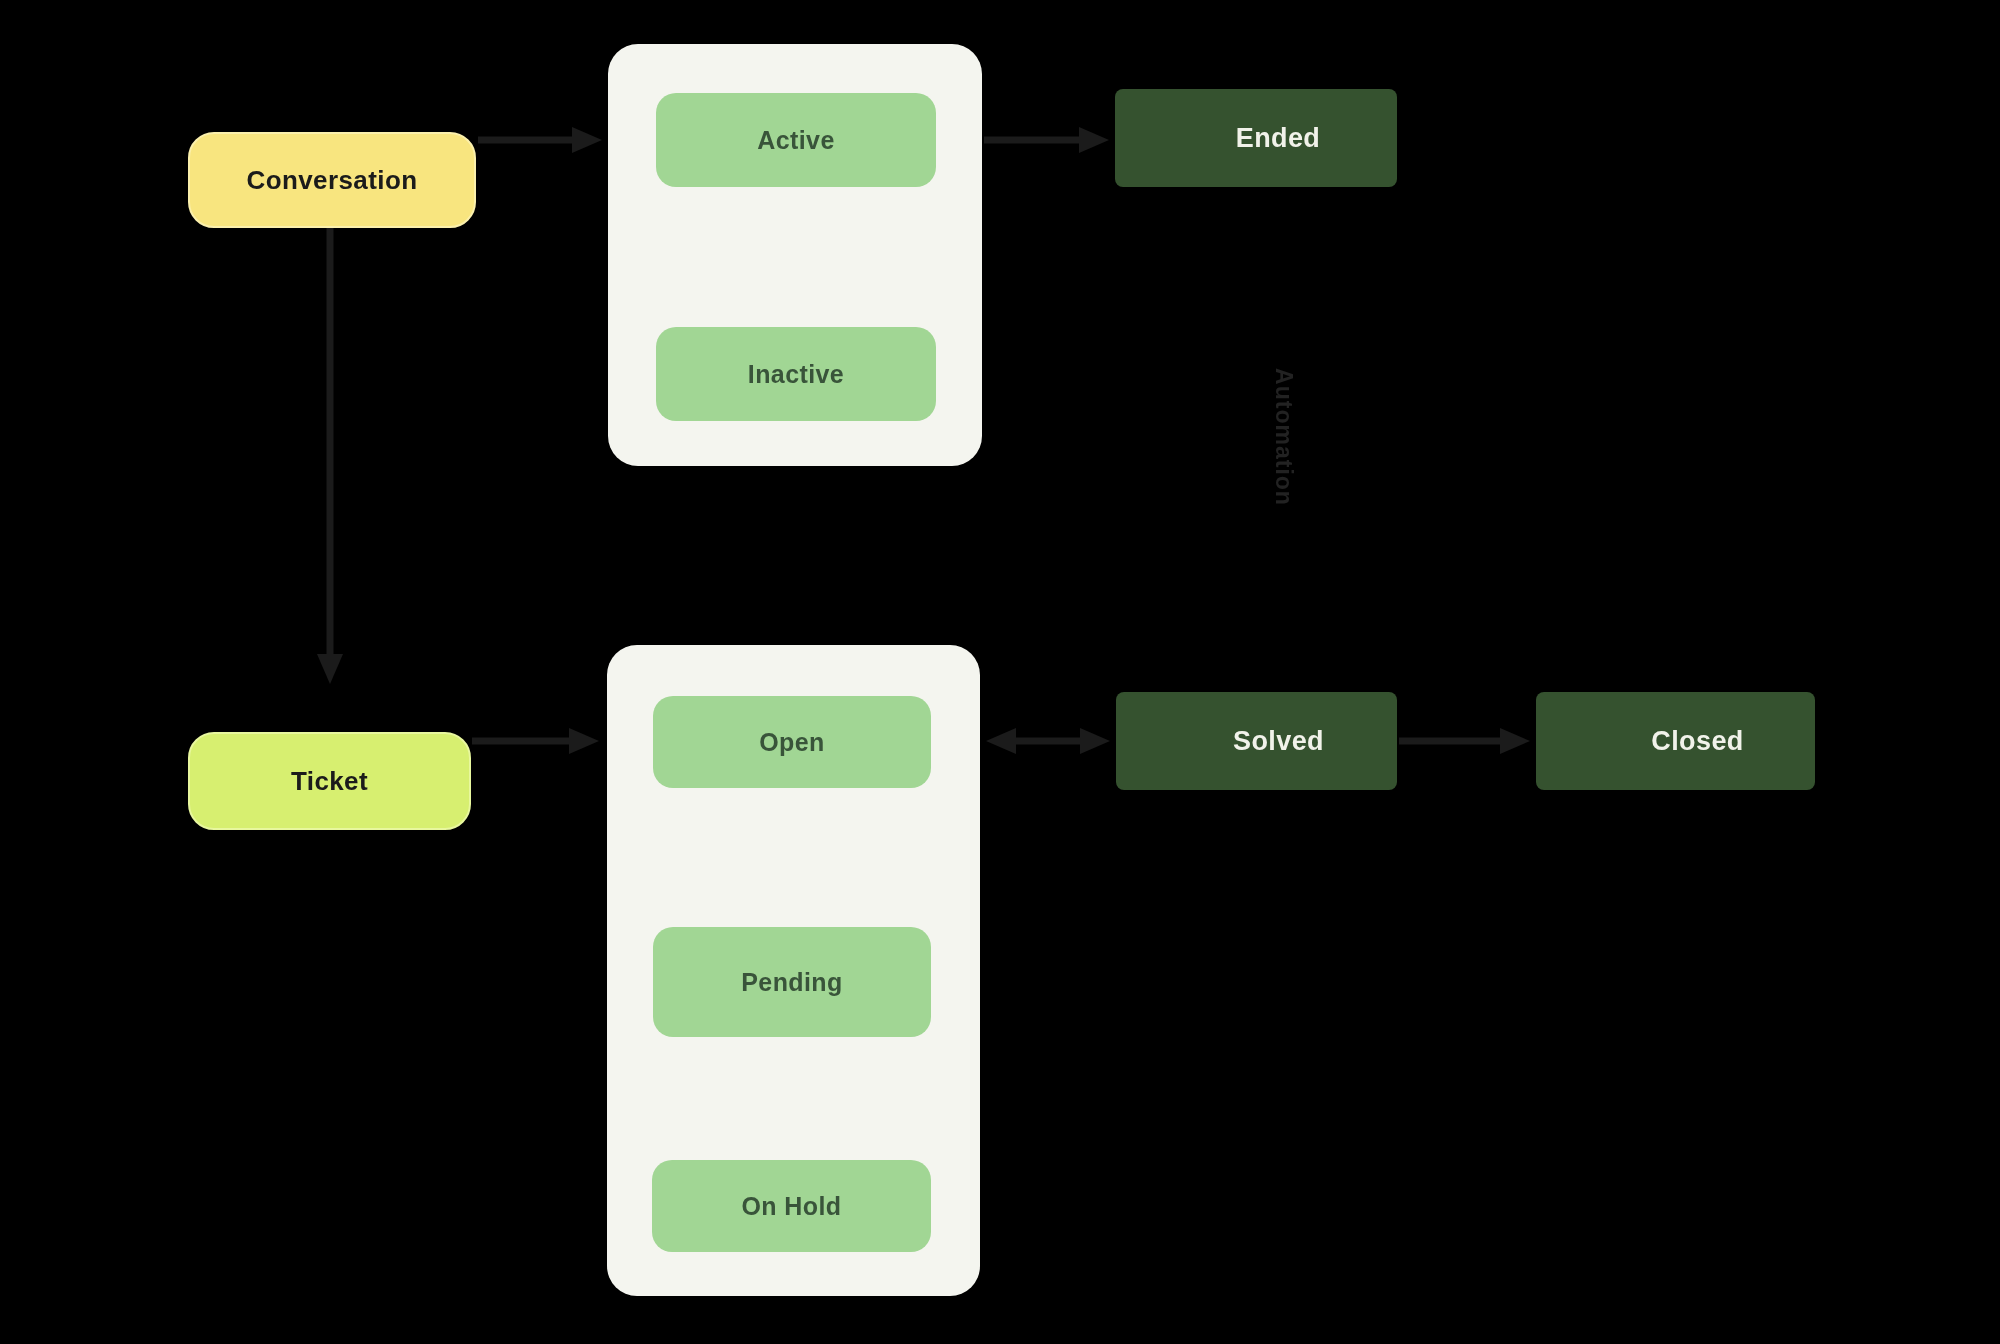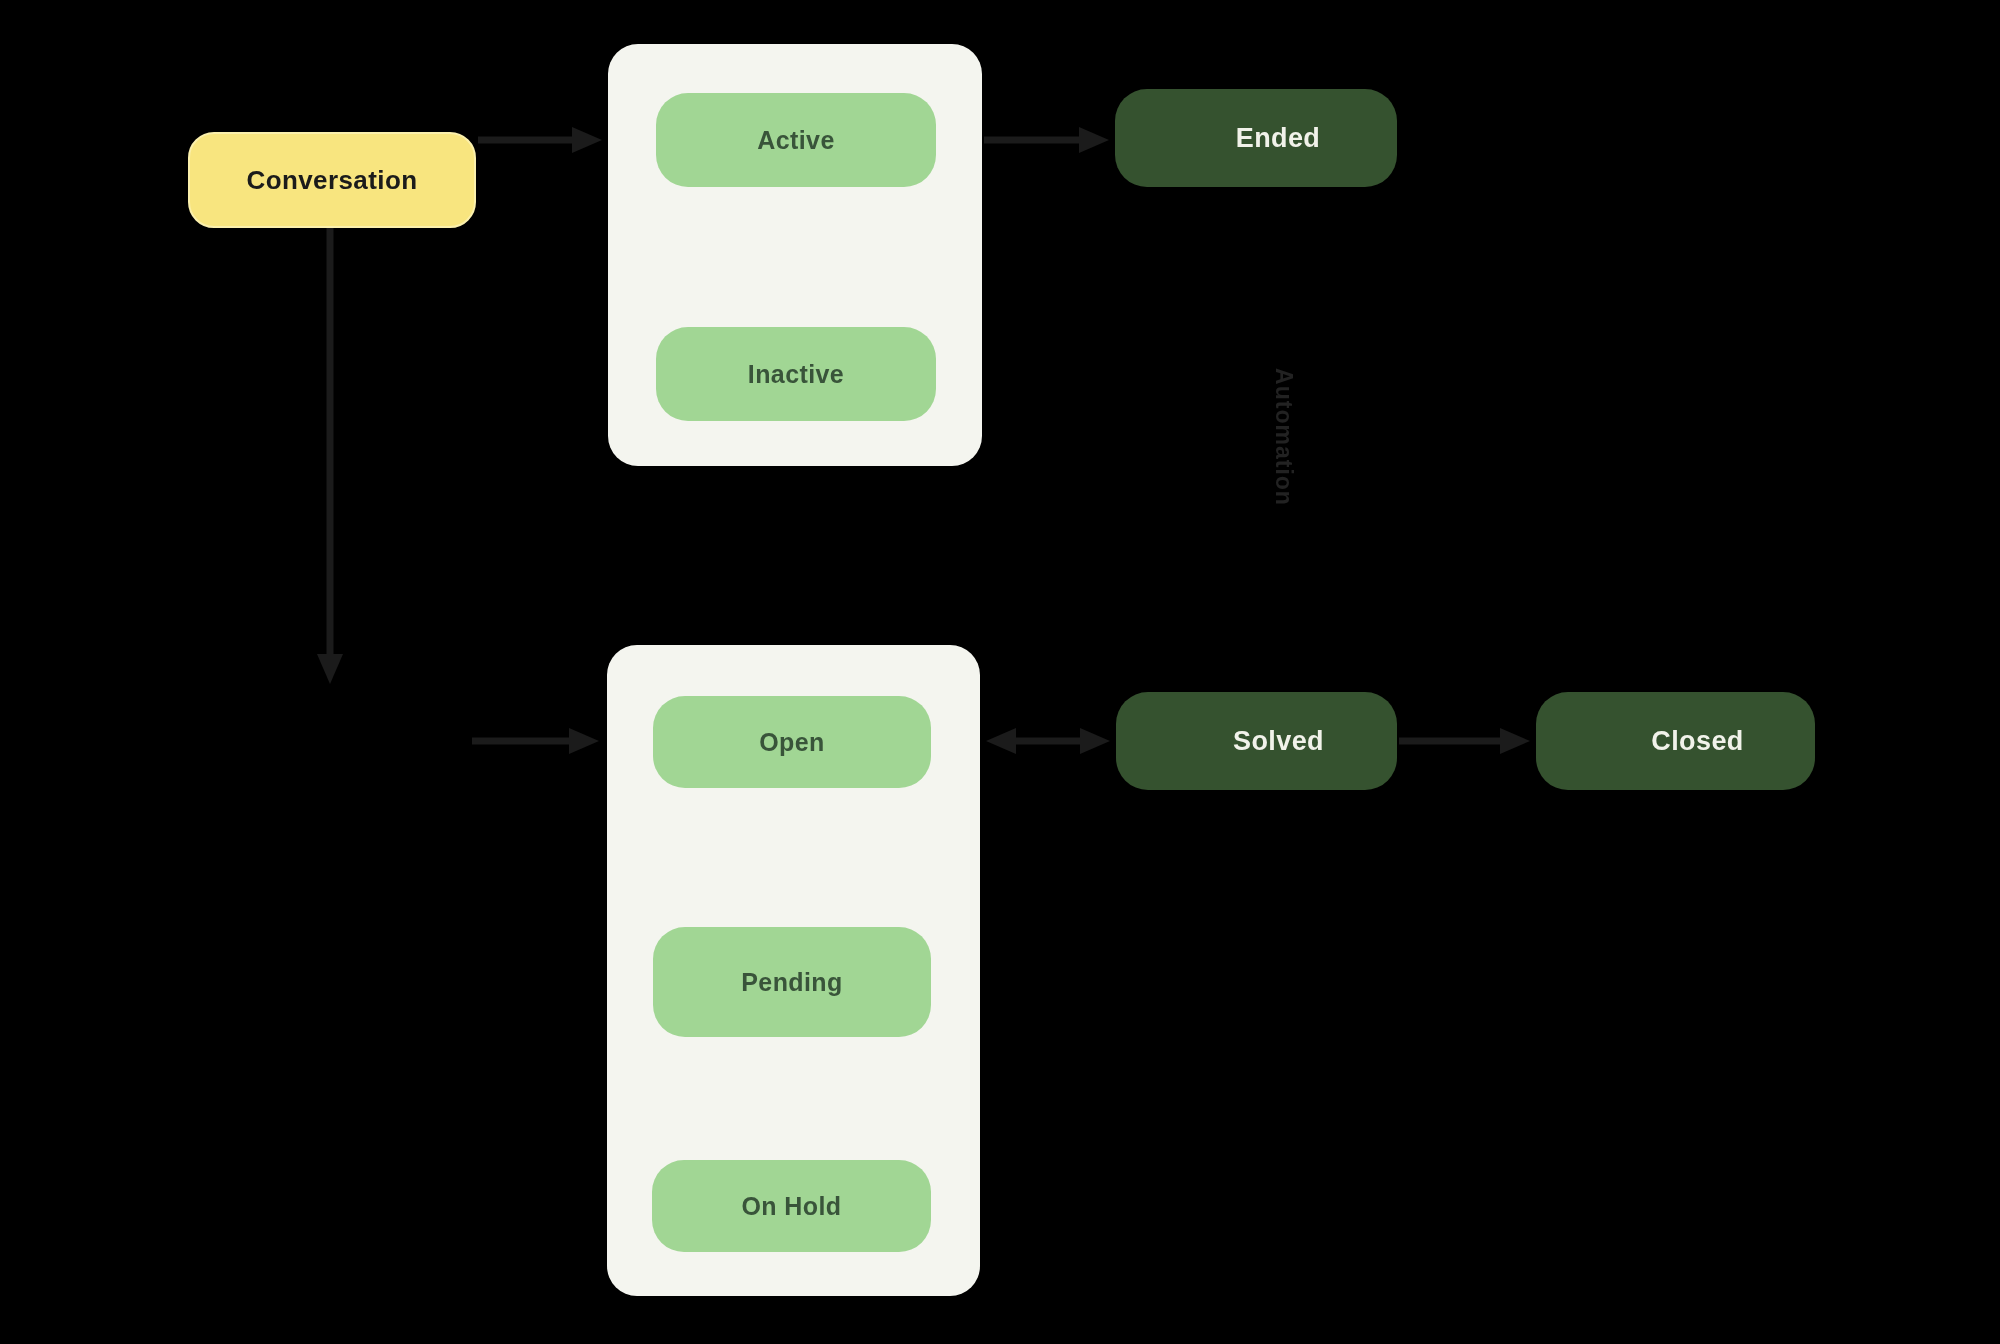--- a/index.html
+++ b/index.html
@@ -18,25 +18,25 @@
   }
   .container-box{
     background:var(--container-bg);border-radius:30px;
   }
   .entity{
     border-radius:26px;font-weight:700;font-size:26px;color:var(--entity-text);margin-top:40px;
   }
   .entity.yellow{background:var(--yellow);border:2px solid var(--yellow-border);}
   .entity.lime{background:var(--lime);border:2px solid var(--lime-border);}
   .state{
-    background:var(--state-green);border-radius:32px;
+    background:var(--state-green);border-radius:20px;
     font-weight:700;font-size:25px;color:var(--state-text);
   }
   .terminal{
-    background:var(--dark-green);border-radius:32px;
+    background:var(--dark-green);border-radius:8px;
     font-weight:700;font-size:27px;color:var(--dark-green-text);padding-left:44px;
   }
   .rotated-label{
     position:absolute;left:1283px;top:437px;
     transform:translate(-50%,-50%) rotate(90deg);
     white-space:nowrap;font-weight:700;font-size:23px;letter-spacing:1px;
     color:var(--automation-label);
   }
   
   #conversation{left:188px;top:92px;width:288px;height:96px;}
@@ -74,20 +74,21 @@
     <path class="arrow" d="M1014 741 L1082 741" marker-start="url(#head-rev)" marker-end="url(#head)"></path>
     <path class="arrow" d="M1399 741 L1502 741" marker-end="url(#head)"></path>
     <path class="arrow" d="M792 832 L792 883" marker-start="url(#head-rev)" marker-end="url(#head)"></path>
     <path class="arrow" d="M792 1064 L792 1116" marker-start="url(#head-rev)" marker-end="url(#head)"></path>
   </svg>
 
   <div id="top-container" class="node container-box"></div>
   <div id="bottom-container" class="node container-box"></div>
 
   <div id="conversation" class="node entity yellow">Conversation</div>
+  <div id="ticket" class="node entity lime">Ticket</div>
 
   <div id="active" class="node state">Active</div>
   <div id="open" class="node state">Open</div>
 
   <div id="inactive" class="node state">Inactive</div>
   <div id="pending" class="node state">Pending</div>
   <div id="on-hold" class="node state">On Hold</div>
 
   <div id="ended" class="node terminal">Ended</div>
   <div id="closed" class="node terminal">Closed</div>

